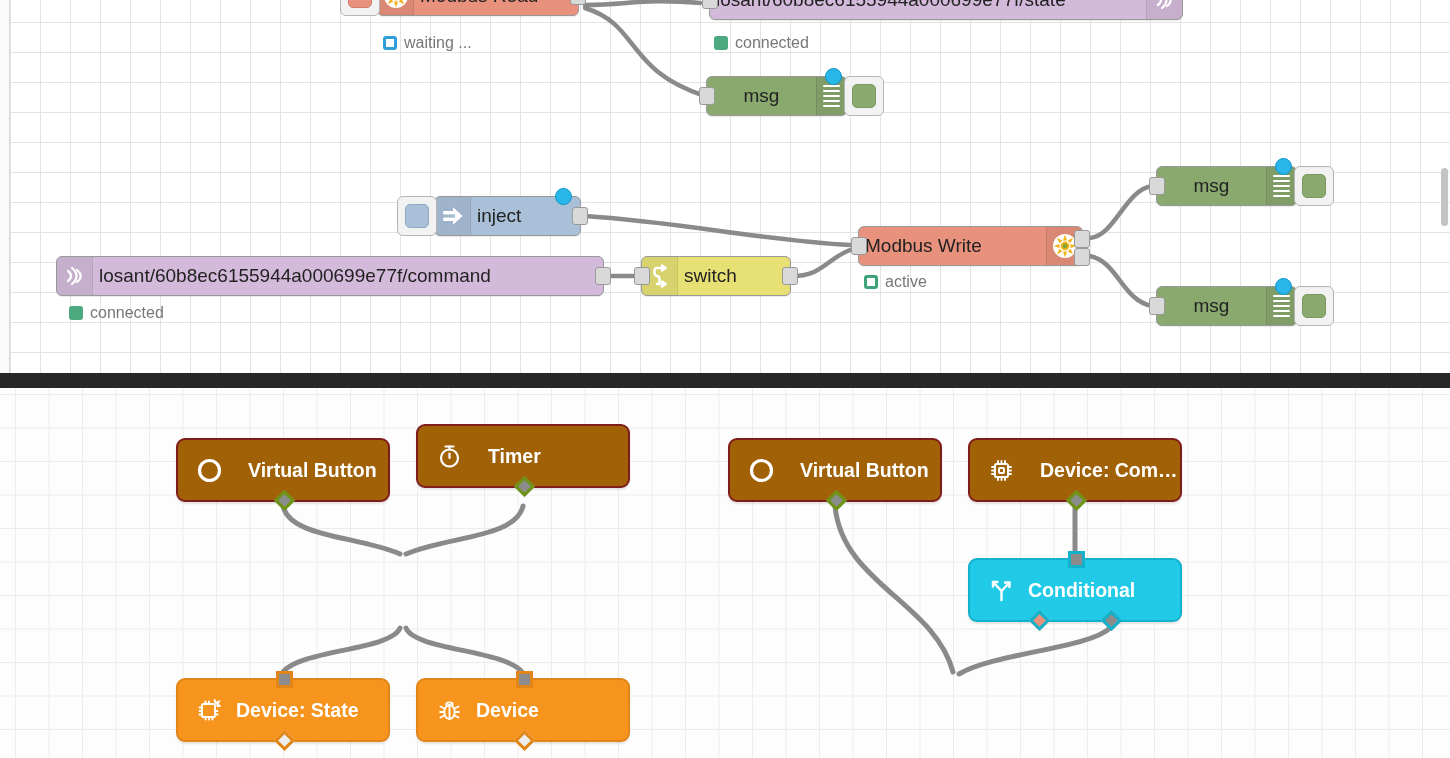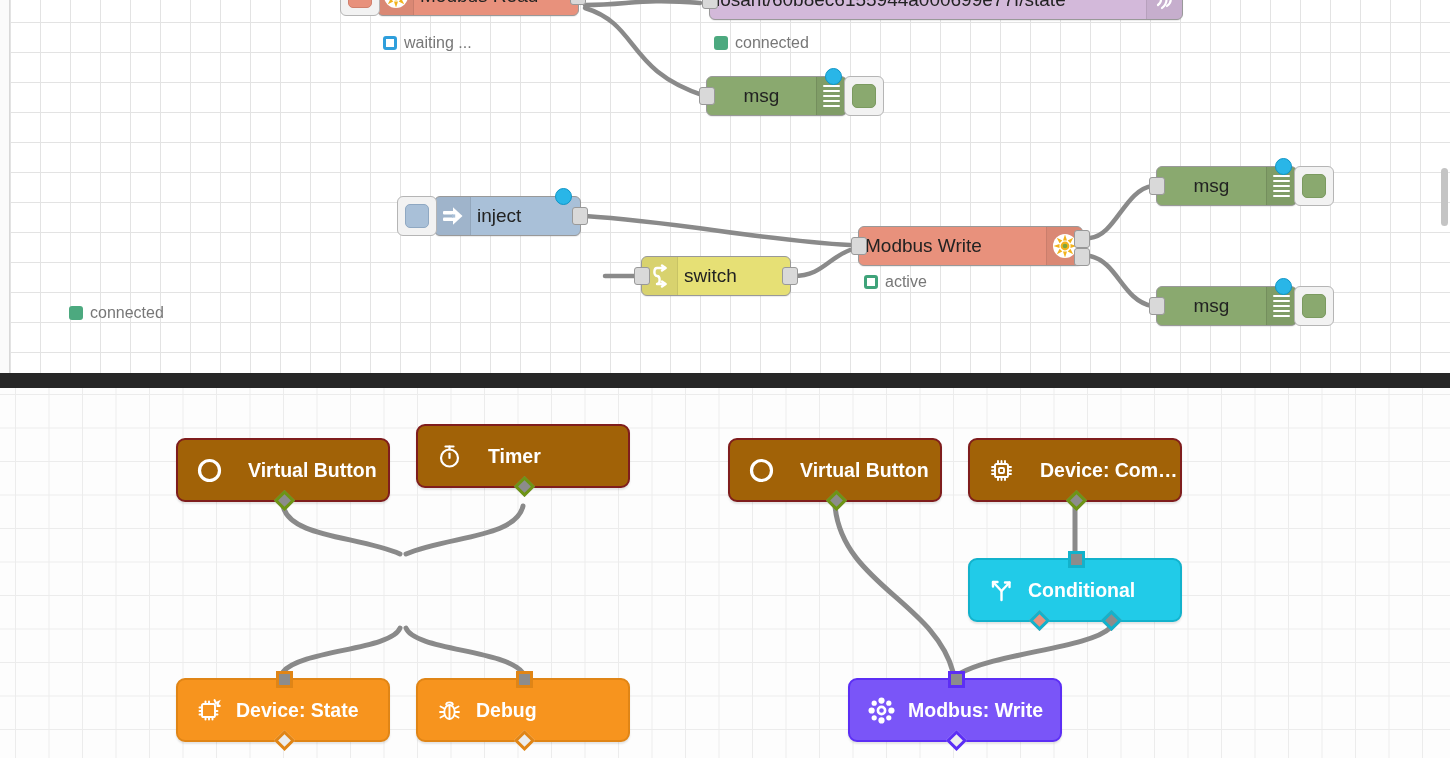--- a/index.html
+++ b/index.html
@@ -220,20 +220,31 @@
           <rect x="2" y="13.6" width="11" height="3.4" rx="1"></rect>
           <path d="M12 3.2 L21.5 12 L12 20.8 Z"></path>
           <rect x="11" y="10.4" width="3.2" height="3.2" fill="#A9C0D8"></rect>
         </svg>
       </div>
       <div class="nr-label">inject</div>
       <div class="nr-badge" style="right:8px; top:-9px;"></div>
       <div class="nr-port outp"></div>
     </div>
 
+    <div class="nr-node" style="left:56px; top:256px; width:548px; background:#D3B9DA;">
+      <div class="nr-icon-cell">
+        <svg width="24" height="24" viewBox="0 0 24 24" fill="none" stroke="#fff" stroke-width="2.2" stroke-linecap="round">
+          <path d="M9 4 C 15 9 15 15 9 20"></path>
+            <path d="M14 6 C 19 10 19 14 14 18"></path>
+            <path d="M5 7 C 9 10 9 14 5 17"></path>
+        </svg>
+      </div>
+      <div class="nr-label">losant/60b8ec6155944a000699e77f/command</div>
+      <div class="nr-port outp"></div>
+    </div>
     <div class="nr-status" style="left:69px; top:304px;">
       <span class="nr-dot fill-green"></span>
       <span>connected</span>
     </div>
 
     <div class="nr-node" style="left:641px; top:256px; width:150px; background:#E6E075;">
       <div class="nr-port inp"></div>
       <div class="nr-icon-cell">
         <svg width="24" height="24" viewBox="0 0 24 24" fill="none" stroke="#fff" stroke-width="2.4" stroke-linecap="round" stroke-linejoin="round">
           <path d="M17 4 L9 4 C 5.5 4 5.5 12 9 12 C 12.5 12 12.5 20 9 20 L17 20"></path>
@@ -438,38 +449,20 @@
           <path d="M13.5 8.5 L13.5 22"></path>
           <path d="M10.2 7.6 C 10.2 4.6 16.8 4.6 16.8 7.6"></path>
           <path d="M8.3 11.5 L4.5 9.5"></path>
             <path d="M8.3 15 L4 15"></path>
             <path d="M8.3 18.5 L4.5 20.5"></path>
           <path d="M18.7 11.5 L22.5 9.5"></path>
             <path d="M18.7 15 L23 15"></path>
             <path d="M18.7 18.5 L22.5 20.5"></path>
         </svg>
       </span>
-      <span>Debug</span>
+      <span>Device</span>
       <span class="ls-in" style="left:98px; border-color:#e08516;"></span>
       <span class="ls-out" style="left:99px; border-color:#e08516;"></span>
     </div>
 
-    <div class="ls-node modbus" style="left:848px; top:290px; width:214px;">
-      <span class="ls-ico">
-        <svg width="27" height="27" viewBox="0 0 27 27" fill="#fff">
-          <circle cx="13.5" cy="13.5" r="3.6" fill="none" stroke="#fff" stroke-width="2.6"></circle>
-          <circle cx="13.5" cy="3.6" r="3.1"></circle>
-            <circle cx="13.5" cy="23.4" r="3.1"></circle>
-          <circle cx="3.6" cy="13.5" r="3.1"></circle>
-            <circle cx="23.4" cy="13.5" r="3.1"></circle>
-          <circle cx="6.2" cy="6.2" r="2.6"></circle>
-            <circle cx="20.8" cy="20.8" r="2.6"></circle>
-          <circle cx="20.8" cy="6.2" r="2.6"></circle>
-            <circle cx="6.2" cy="20.8" r="2.6"></circle>
-        </svg>
-      </span>
-      <span>Modbus: Write</span>
-      <span class="ls-in" style="left:98px; border-color:#5C2EF5;"></span>
-      <span class="ls-out" style="left:99px; border-color:#5C2EF5;"></span>
-    </div>
 
   </div>
 </div>
 
 </body></html>

